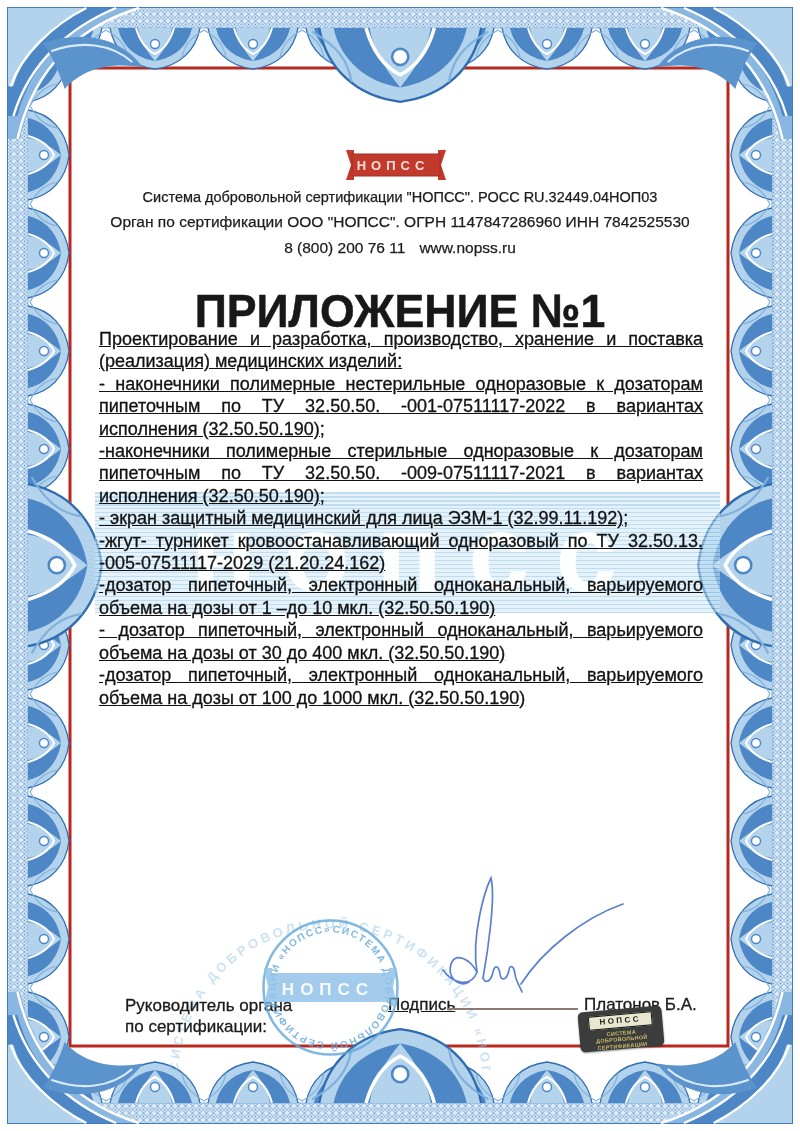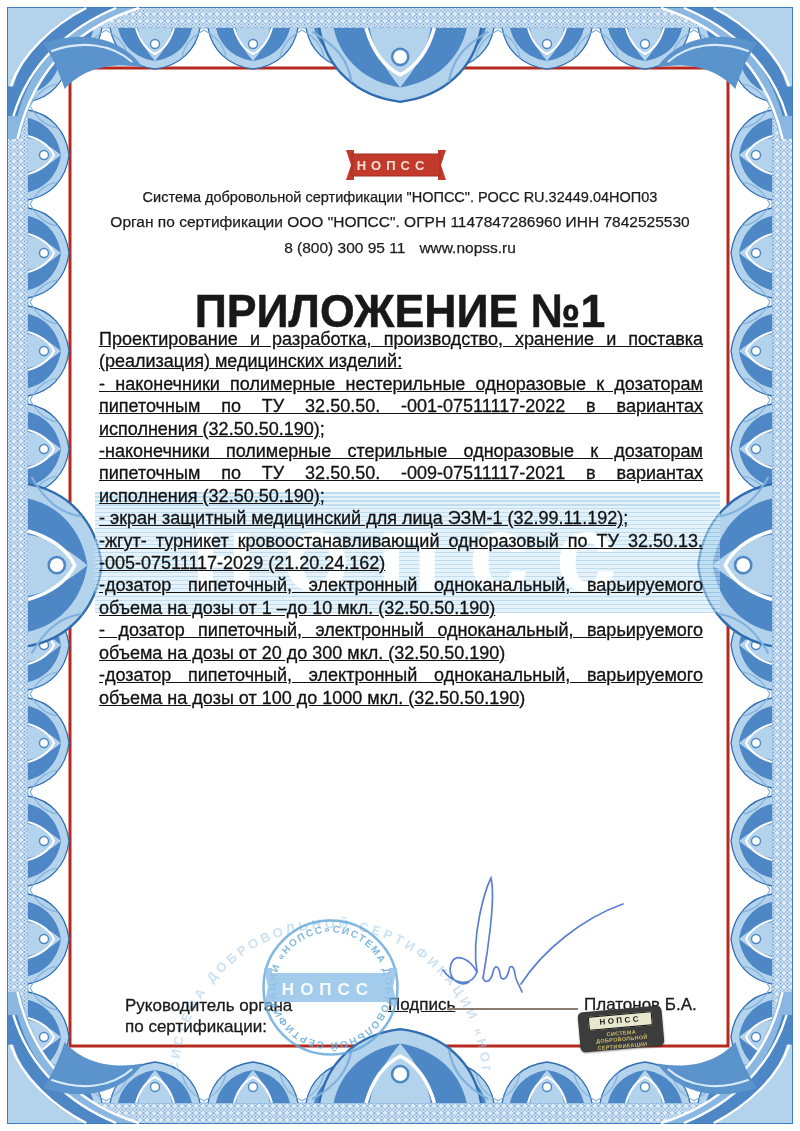--- a/index.html
+++ b/index.html
@@ -135,33 +135,33 @@
   <svg class="logo-svg" width="104" height="38" viewBox="0 0 104 38">
     <path d="M10,4 L2,4 L7,19 L2,34 L10,34 Z" fill="#c23a2c"></path>
     <path d="M94,4 L102,4 L97,19 L102,34 L94,34 Z" fill="#c23a2c"></path>
     <rect x="8" y="8" width="88" height="22" fill="#c23a2c" stroke="#a02e22" stroke-width="1"></rect>
     <text x="49" y="24" text-anchor="middle" font-family="Liberation Sans, sans-serif" font-size="13" font-weight="bold" letter-spacing="5" fill="#f6ded8">НОПСС</text>
   </svg>
 
   <div class="hdr-line hdr-line1">Система добровольной сертификации "НОПСС". РОСС RU.32449.04НОП03</div>
   <div class="hdr-line hdr-line2">Орган по сертификации ООО "НОПСС". ОГРН 1147847286960 ИНН 7842525530</div>
   <div class="hdr-line hdr-line3">
-    <span>8 (800) 300 95 11</span><span class="sp"></span><span>www.nopss.ru</span>
+    <span>8 (800) 200 76 11</span><span class="sp"></span><span>www.nopss.ru</span>
   </div>
 
   <h1 class="page-title">ПРИЛОЖЕНИЕ №1</h1>
 
   <div class="body-text">
     <p>Проектирование и разработка, производство, хранение и поставка (реализация) медицинских изделий:</p>
     <p>- наконечники полимерные нестерильные одноразовые к дозаторам пипеточным по ТУ 32.50.50. -001-07511117-2022 в вариантах исполнения (32.50.50.190);</p>
     <p>-наконечники полимерные стерильные одноразовые к дозаторам пипеточным по ТУ 32.50.50. -009-07511117-2021 в вариантах исполнения (32.50.50.190);</p>
     <p>- экран защитный медицинский для лица ЭЗМ-1 (32.99.11.192);</p>
     <p>-жгут- турникет кровоостанавливающий одноразовый по ТУ 32.50.13. -005-07511117-2029 (21.20.24.162)</p>
     <p>-дозатор пипеточный, электронный одноканальный, варьируемого объема на дозы от 1 –до 10 мкл.  (32.50.50.190)</p>
-    <p>-  дозатор пипеточный, электронный одноканальный, варьируемого объема на дозы от 20 до 300 мкл.  (32.50.50.190)</p>
+    <p>-  дозатор пипеточный, электронный одноканальный, варьируемого объема на дозы от 30 до 400 мкл.  (32.50.50.190)</p>
     <p>-дозатор пипеточный, электронный одноканальный, варьируемого объема на дозы от 100 до 1000 мкл. (32.50.50.190)</p>
   </div>
 
   <div class="foot-label">
     <span style="display:block">Руководитель органа</span>
     <span style="display:block">по сертификации:</span>
   </div>
 
   <svg class="ghost-arc" width="390" height="200" viewBox="0 0 390 200">
     <defs>

